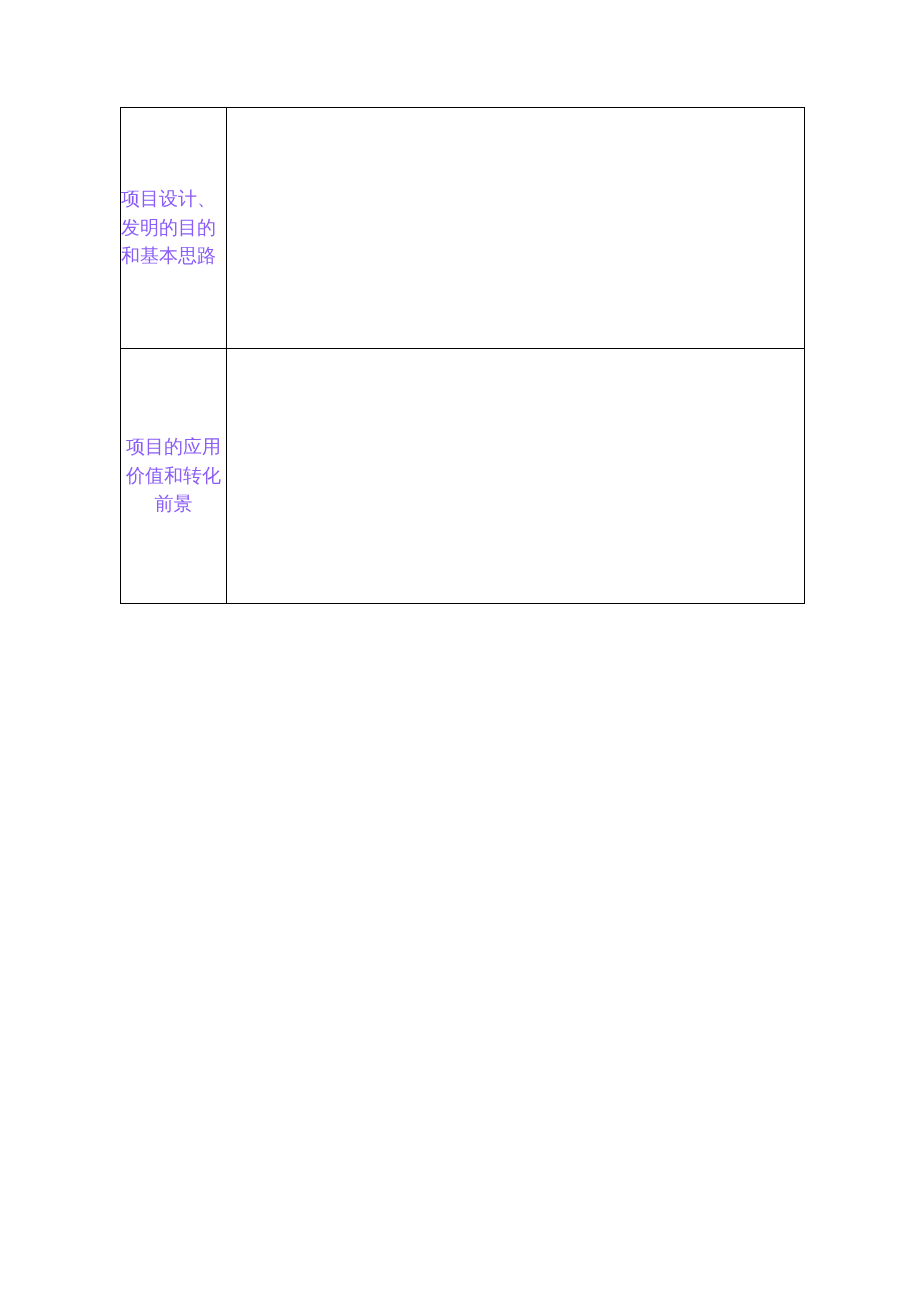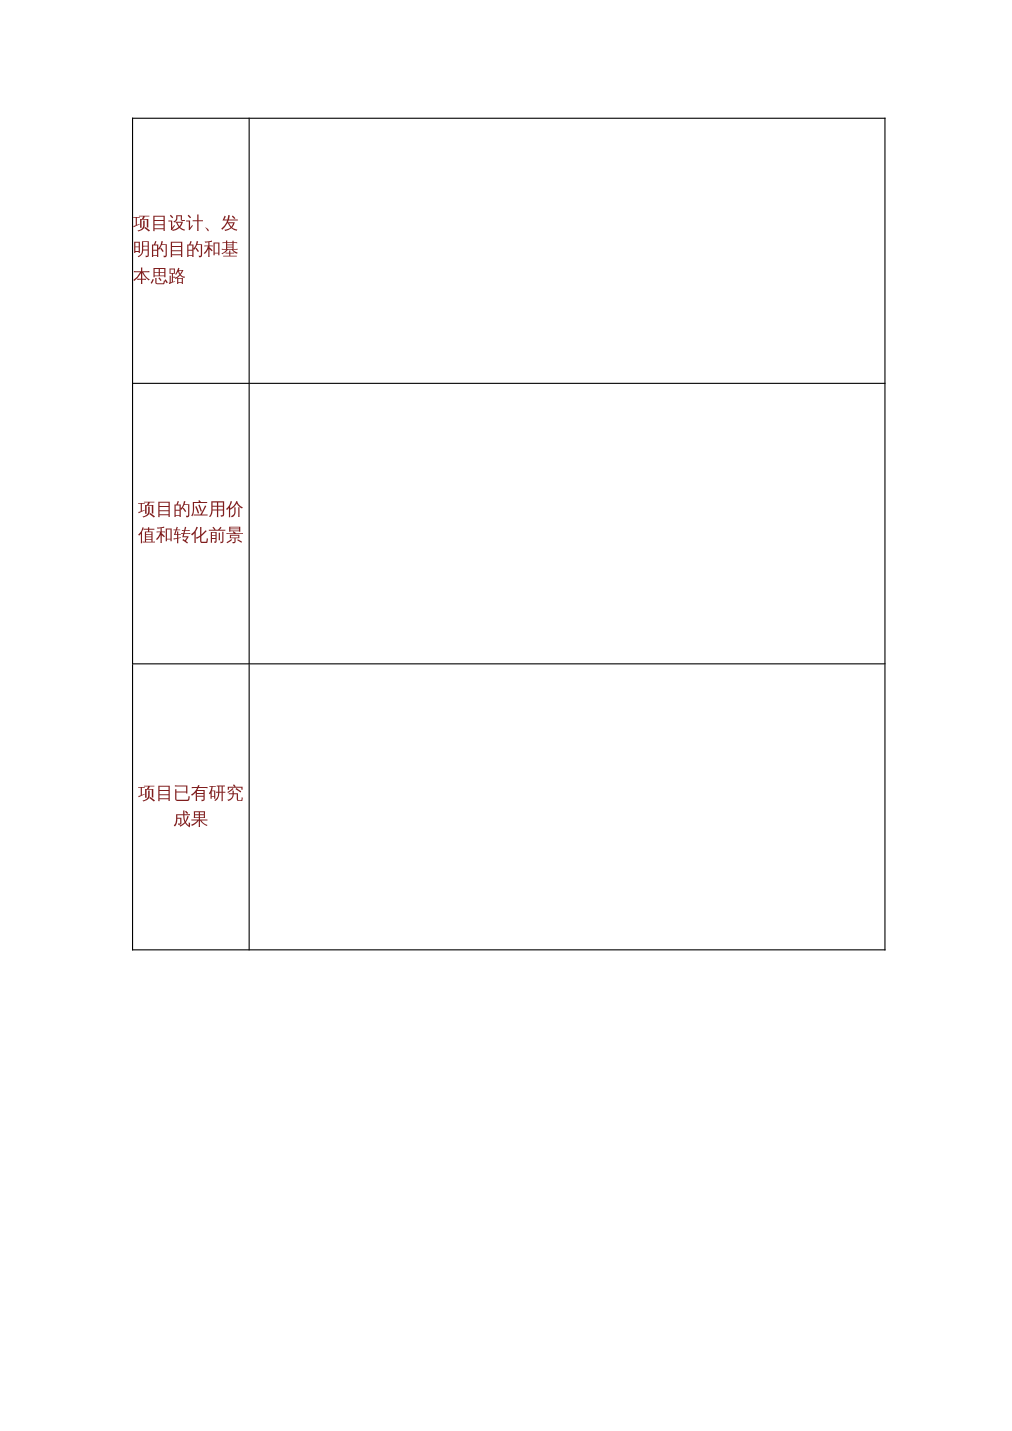--- a/index.html
+++ b/index.html
@@ -23,23 +23,23 @@
       border: 1px solid #000;
     }
     .form-table td {
       border: 1px solid #000;
       vertical-align: middle;
       padding: 0;
     }
     .label-cell {
       width: 106px;
       text-align: left;
-      font-size: 16px;
+      font-size: 19px;
       line-height: 1.5;
-      color: #7f1d1d;
+      color: #8b5cf6;
       padding: 0 4px;
     }
     .label-cell.centered {
       text-align: center;
     }
     .content-cell {
       background: #ffffff;
     }
     .row-1 { height: 241px; }
     .row-2 { height: 194px; }
@@ -63,22 +63,14 @@
     </td>
   </tr>
   <tr class="row-3">
     <td class="label-cell centered">
       <span class="label-inner">项目的应用价值和转化前景</span>
     </td>
     <td class="content-cell">
       <span></span>
     </td>
   </tr>
-  <tr class="row-4">
-    <td class="label-cell centered">
-      <span class="label-inner">项目已有研究成果</span>
-    </td>
-    <td class="content-cell">
-      <span></span>
-    </td>
-  </tr>
 </tbody>
   </table>
 
 </body></html>

